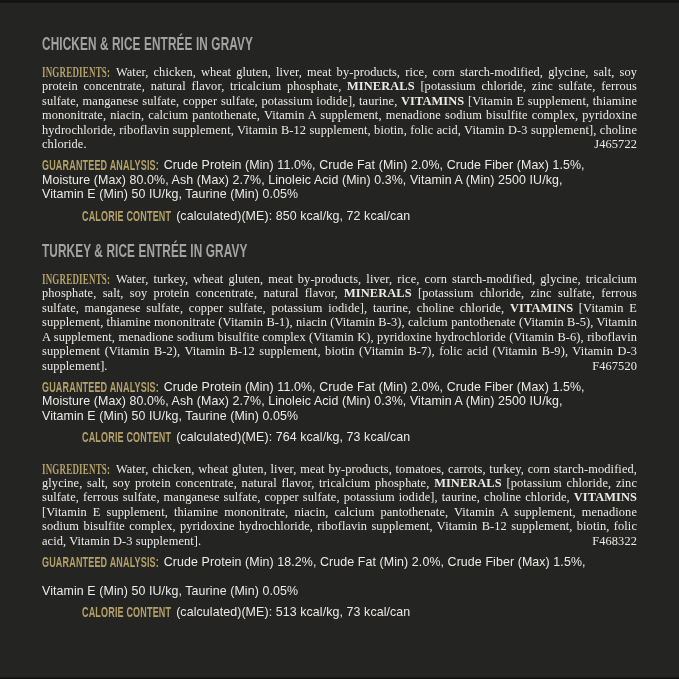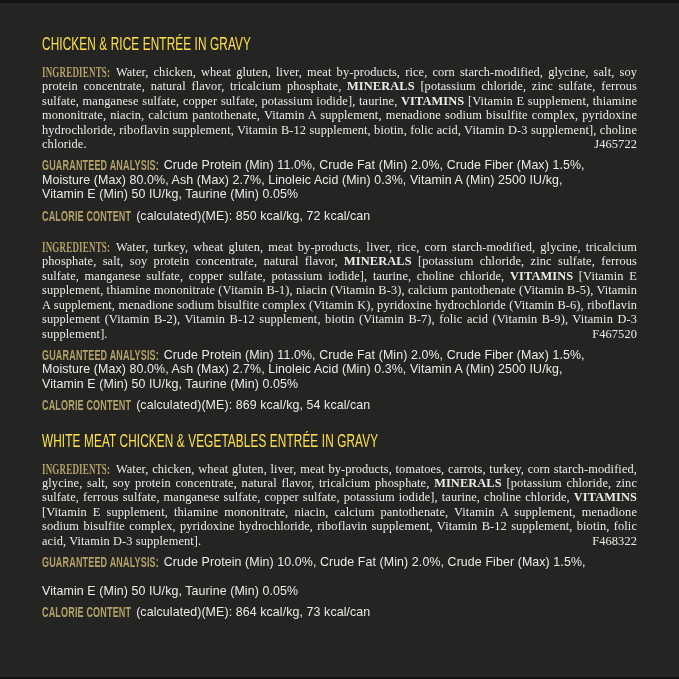--- a/index.html
+++ b/index.html
@@ -15,41 +15,41 @@
     background: #242423;
     border-top: 3px solid #131312;
     border-bottom: 2px solid #131312;
     padding: 30px 42px 0 42px;
     color: #eceae6;
   }
   .section { margin-bottom: 17px; }
   .section-title {
     margin: 0 0 10px 0;
     font-size: 19px;
-    font-weight: normal;
-    color: #fde047;
+    font-weight: bold;
+    color: #a3a3a3;
     letter-spacing: 0.2px;
     white-space: nowrap;
     line-height: 22px;
   }
   .section-title .cx-title {
     display: inline-block;
     transform: scaleX(0.62);
     transform-origin: left center;
   }
   p { margin: 0; }
   .para {
     font-size: 12.4px;
     line-height: 14.4px;
     color: #eceae6;
     letter-spacing: 0.1px;
   }
   .ing { text-align: justify; margin-bottom: 7px; font-family: Liberation Serif, serif; }
   .ga  { margin-bottom: 7px; }
-  .cal { margin-bottom: 0; }
+  .cal { margin-bottom: 0; margin-left: 40px; }
   .gold-label {
     font-weight: bold;
     color: #b4a169;
     font-size: 14.5px;
     letter-spacing: 0.3px;
     white-space: nowrap;
     vertical-align: -1px;
   }
   .cx {
     display: inline-block;
@@ -71,25 +71,25 @@
 <div class="label-panel">
 
   <div class="section">
     <h2 class="section-title"><span class="cx-title">CHICKEN &amp; RICE ENTRÉE IN GRAVY</span></h2>
     <p class="para ing"><span class="gold-label cx" style="margin-right: -36.04px;">INGREDIENTS:</span><span>Water, chicken, wheat gluten, liver, meat by-products, rice, corn starch-modified, glycine, salt, soy protein concentrate, natural flavor, tricalcium phosphate, <strong>MINERALS</strong> [potassium chloride, zinc sulfate, ferrous sulfate, manganese sulfate, copper sulfate, potassium iodide], taurine, <strong>VITAMINS</strong> [Vitamin E supplement, thiamine mononitrate, niacin, calcium pantothenate, Vitamin A supplement, menadione sodium bisulfite complex, pyridoxine hydrochloride, riboflavin supplement, Vitamin B-12 supplement, biotin, folic acid, Vitamin D-3 supplement], choline chloride.</span><span class="code-line">J465722</span></p>
     <p class="para ga"><span class="gold-label cx" style="margin-right: -66.82px;">GUARANTEED ANALYSIS:</span><span>Crude Protein (Min) 11.0%, Crude Fat (Min) 2.0%, Crude Fiber (Max) 1.5%,</span><br><span>Moisture (Max) 80.0%, Ash (Max) 2.7%, Linoleic Acid (Min) 0.3%, Vitamin A (Min) 2500 IU/kg,</span><br><span>Vitamin E (Min) 50 IU/kg, Taurine (Min) 0.05%</span></p>
     <p class="para cal"><span class="gold-label cx" style="margin-right: -49.72px;">CALORIE CONTENT</span><span>(calculated)(ME): 850 kcal/kg, 72 kcal/can</span></p>
   </div>
 
   <div class="section">
+    <h2 class="section-title"><span class="cx-title">TURKEY &amp; RICE ENTRÉE IN GRAVY</span></h2>
     <p class="para ing"><span class="gold-label cx" style="margin-right: -36.04px;">INGREDIENTS:</span><span>Water, turkey, wheat gluten, meat by-products, liver, rice, corn starch-modified, glycine, tricalcium phosphate, salt, soy protein concentrate, natural flavor, <strong>MINERALS</strong> [potassium chloride, zinc sulfate, ferrous sulfate, manganese sulfate, copper sulfate, potassium iodide], taurine, choline chloride, <strong>VITAMINS</strong> [Vitamin E supplement, thiamine mononitrate (Vitamin B-1), niacin (Vitamin B-3), calcium pantothenate (Vitamin B-5), Vitamin A supplement, menadione sodium bisulfite complex (Vitamin K), pyridoxine hydrochloride (Vitamin B-6), riboflavin supplement (Vitamin B-2), Vitamin B-12 supplement, biotin (Vitamin B-7), folic acid (Vitamin B-9), Vitamin D-3 supplement].</span><span class="code-line">F467520</span></p>
     <p class="para ga"><span class="gold-label cx" style="margin-right: -66.82px;">GUARANTEED ANALYSIS:</span><span>Crude Protein (Min) 11.0%, Crude Fat (Min) 2.0%, Crude Fiber (Max) 1.5%,</span><br><span>Moisture (Max) 80.0%, Ash (Max) 2.7%, Linoleic Acid (Min) 0.3%, Vitamin A (Min) 2500 IU/kg,</span><br><span>Vitamin E (Min) 50 IU/kg, Taurine (Min) 0.05%</span></p>
-    <p class="para cal"><span class="gold-label cx" style="margin-right: -49.72px;">CALORIE CONTENT</span><span>(calculated)(ME): 869 kcal/kg, 54 kcal/can</span></p>
+    <p class="para cal"><span class="gold-label cx" style="margin-right: -49.72px;">CALORIE CONTENT</span><span>(calculated)(ME): 764 kcal/kg, 73 kcal/can</span></p>
   </div>
 
   <div class="section">
-    <h2 class="section-title"><span class="cx-title">WHITE MEAT CHICKEN &amp; VEGETABLES ENTRÉE IN GRAVY</span></h2>
     <p class="para ing"><span class="gold-label cx" style="margin-right: -36.04px;">INGREDIENTS:</span><span>Water, chicken, wheat gluten, liver, meat by-products, tomatoes, carrots, turkey, corn starch-modified, glycine, salt, soy protein concentrate, natural flavor, tricalcium phosphate, <strong>MINERALS</strong> [potassium chloride, zinc sulfate, ferrous sulfate, manganese sulfate, copper sulfate, potassium iodide], taurine, choline chloride, <strong>VITAMINS</strong> [Vitamin E supplement, thiamine mononitrate, niacin, calcium pantothenate, Vitamin A supplement, menadione sodium bisulfite complex, pyridoxine hydrochloride, riboflavin supplement, Vitamin B-12 supplement, biotin, folic acid, Vitamin D-3 supplement].</span><span class="code-line">F468322</span></p>
-    <p class="para ga"><span class="gold-label cx" style="margin-right: -66.82px;">GUARANTEED ANALYSIS:</span><span>Crude Protein (Min) 10.0%, Crude Fat (Min) 2.0%, Crude Fiber (Max) 1.5%,</span><br><br><span>Vitamin E (Min) 50 IU/kg, Taurine (Min) 0.05%</span></p>
-    <p class="para cal"><span class="gold-label cx" style="margin-right: -49.72px;">CALORIE CONTENT</span><span>(calculated)(ME): 864 kcal/kg, 73 kcal/can</span></p>
+    <p class="para ga"><span class="gold-label cx" style="margin-right: -66.82px;">GUARANTEED ANALYSIS:</span><span>Crude Protein (Min) 18.2%, Crude Fat (Min) 2.0%, Crude Fiber (Max) 1.5%,</span><br><br><span>Vitamin E (Min) 50 IU/kg, Taurine (Min) 0.05%</span></p>
+    <p class="para cal"><span class="gold-label cx" style="margin-right: -49.72px;">CALORIE CONTENT</span><span>(calculated)(ME): 513 kcal/kg, 73 kcal/can</span></p>
   </div>
 
 </div>
 
 </body></html>

